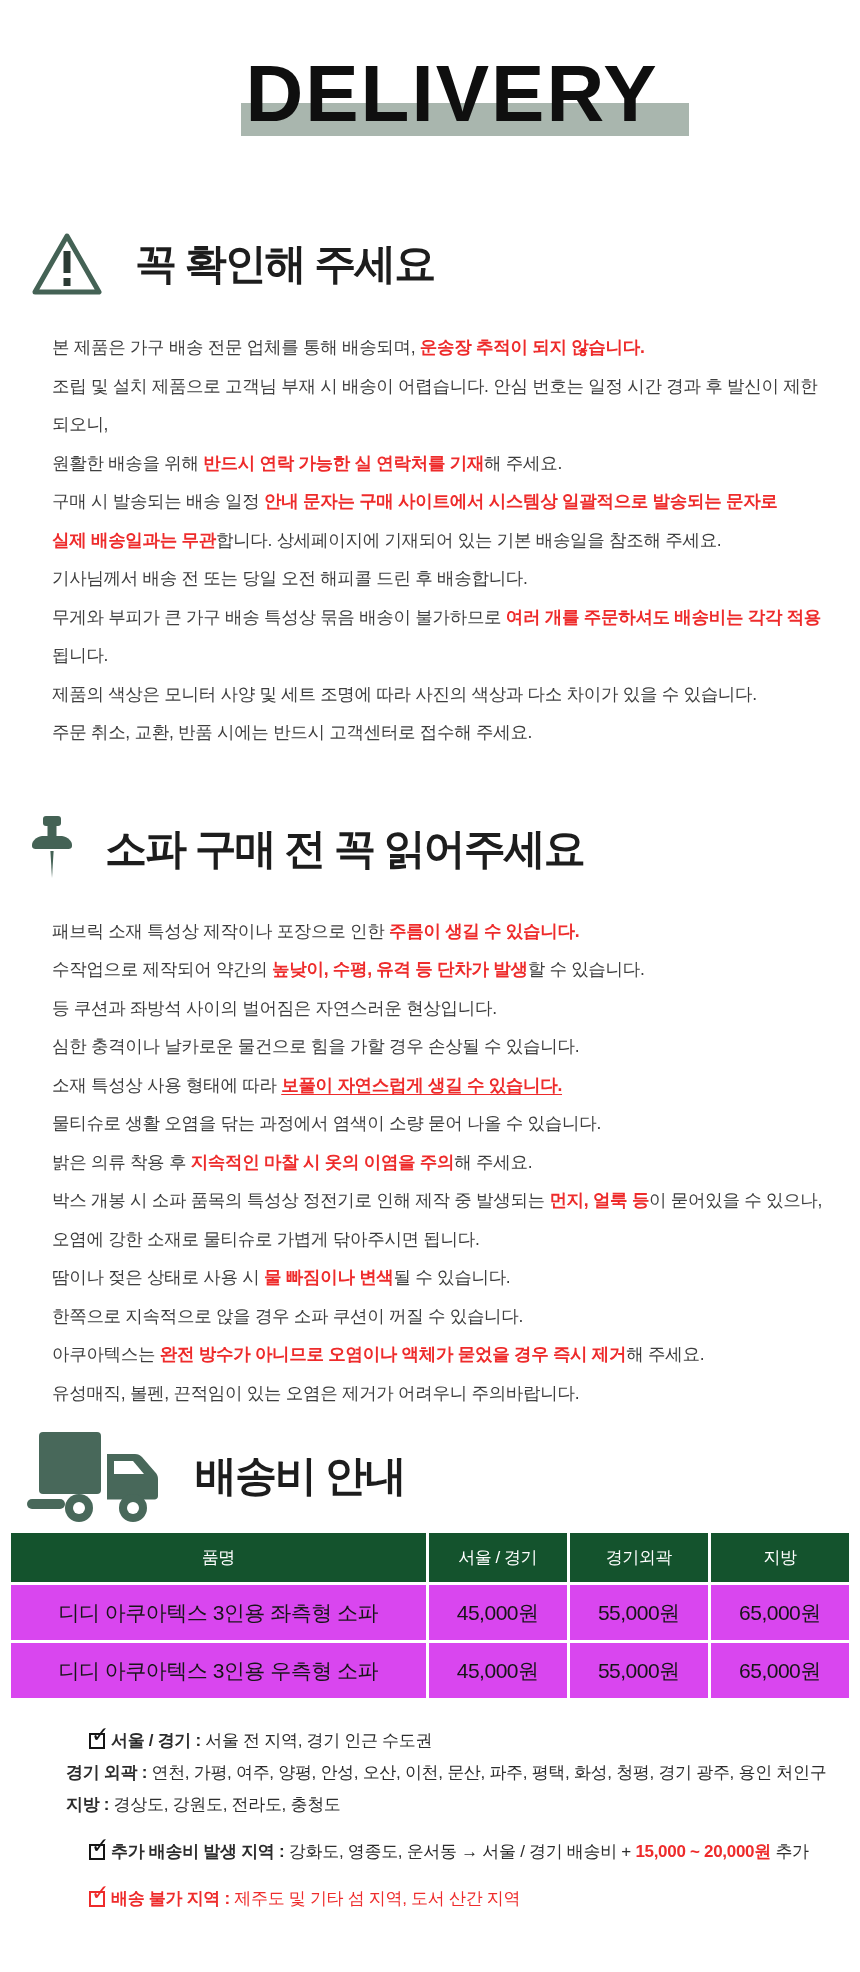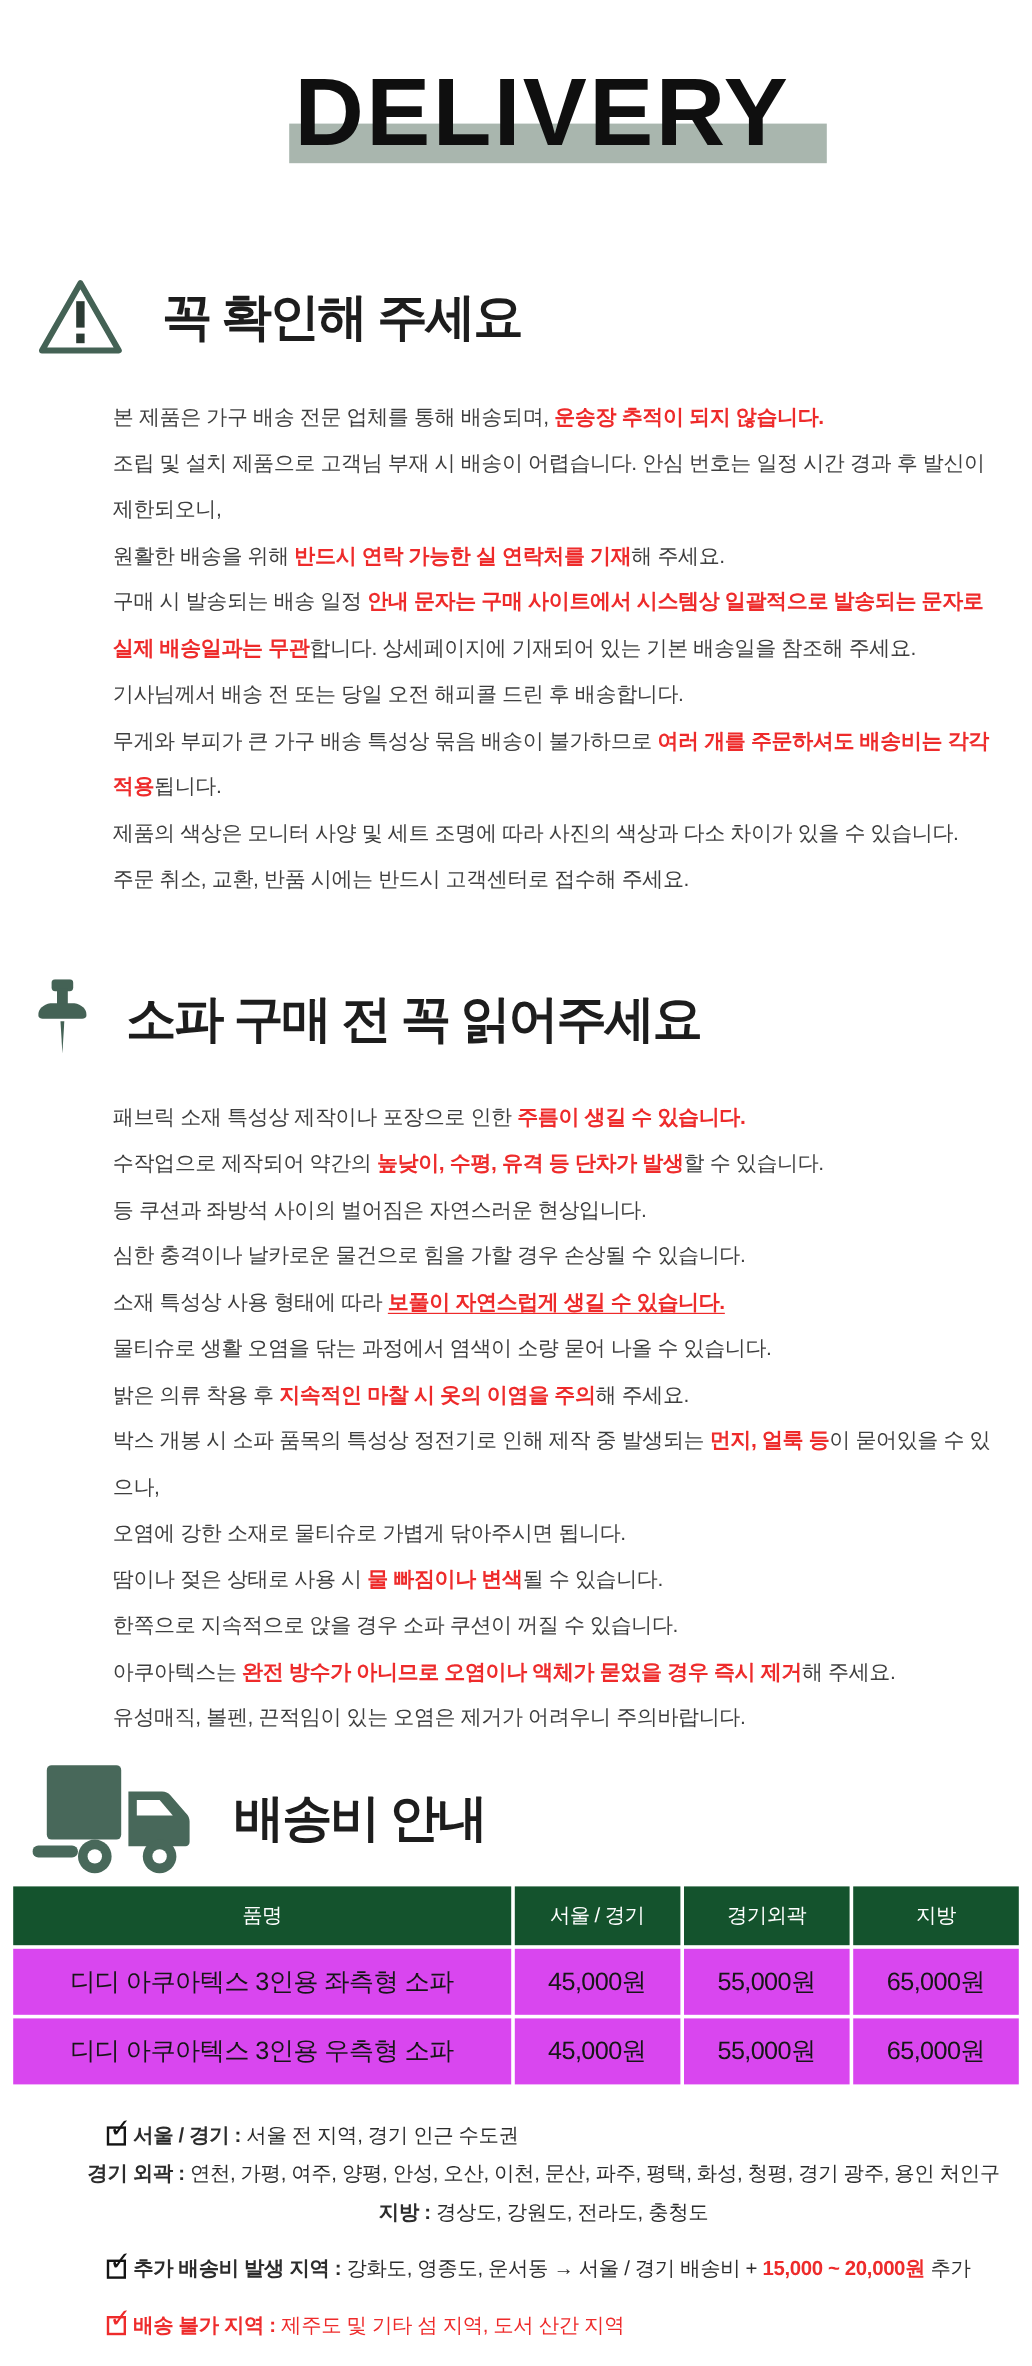--- a/index.html
+++ b/index.html
@@ -14,39 +14,39 @@
 
   
   .section-head{display:flex;align-items:center;gap:30px;padding-left:29px;}
   .section-head h2{margin:0;font-size:42px;font-weight:700;color:#1d1d1d;letter-spacing:-2px;}
   .sh1{margin-top:92px;}
   .sh2{margin-top:64px;}
   .sh3{margin-top:16px;gap:34px;padding-left:27px;}
   .icon{display:inline-flex;flex:none;}
 
   
-  .para{padding-left:94px;padding-right:30px;margin-top:30px;}
+  .para{padding-left:52px;padding-right:30px;margin-top:30px;}
   .line{font-size:17.5px;line-height:38.5px;color:#3e3e3e;letter-spacing:-0.3px;}
   .seg-red{color:#ee2b2b;}
   .seg-bold{font-weight:700;}
   .seg-underline{text-decoration:underline;text-underline-offset:3px;}
 
   
   table.ship{width:844px;margin:6px 8px 0 8px;border-collapse:separate;border-spacing:3px;background:#ffffff;}
   table.ship th{background:#14532d;color:#ffffff;font-size:17px;font-weight:400;height:47px;letter-spacing:-0.5px;}
   table.ship td{background:#d946ef;color:#161616;font-size:21px;text-align:center;height:53px;letter-spacing:-0.5px;}
   col.c1{width:50%;}
   col.c2,col.c3,col.c4{width:16.66%;}
 
   
   .notes{padding-left:48px;padding-right:20px;margin-top:24px;}
   .note{margin-bottom:15px;}
   .note-first{display:flex;align-items:flex-start;padding-left:41px;}
   .note-line{font-size:17px;line-height:32px;color:#2c2c2c;letter-spacing:-0.3px;}
-  .note-sub{margin-left:18px;text-align:center;}
+  .note-sub{margin-left:18px;}
   .chk{display:inline-block;width:12px;height:12px;border:2.5px solid #141414;position:relative;margin:8px 6px 0 0;flex:none;color:#141414;}
   .chk::after{content:"✓";position:absolute;left:0px;top:-13px;font-size:22px;font-weight:700;color:inherit;}
   .chk.red{border-color:#ee2b2b;color:#ee2b2b;}
 </style>
 </head>
 <body>
 
 <div class="page">
 
   <div class="title-wrap">

